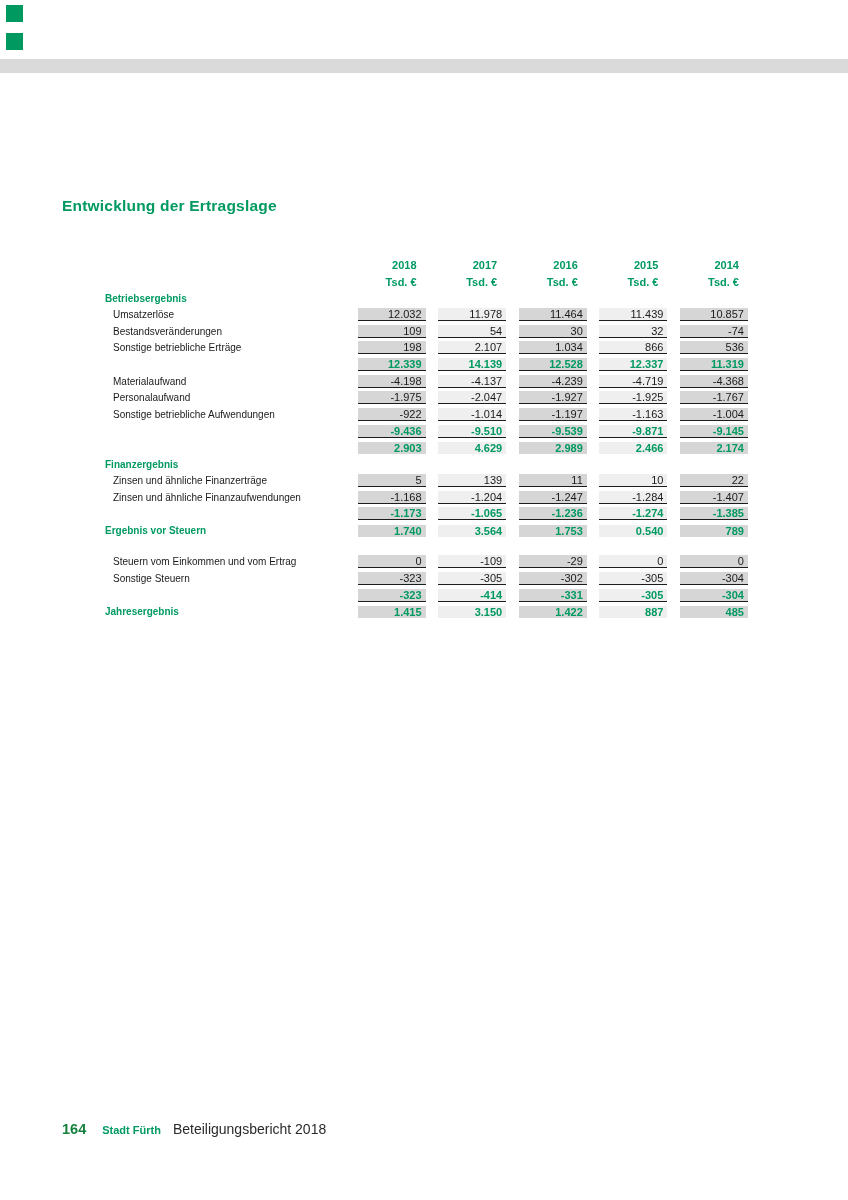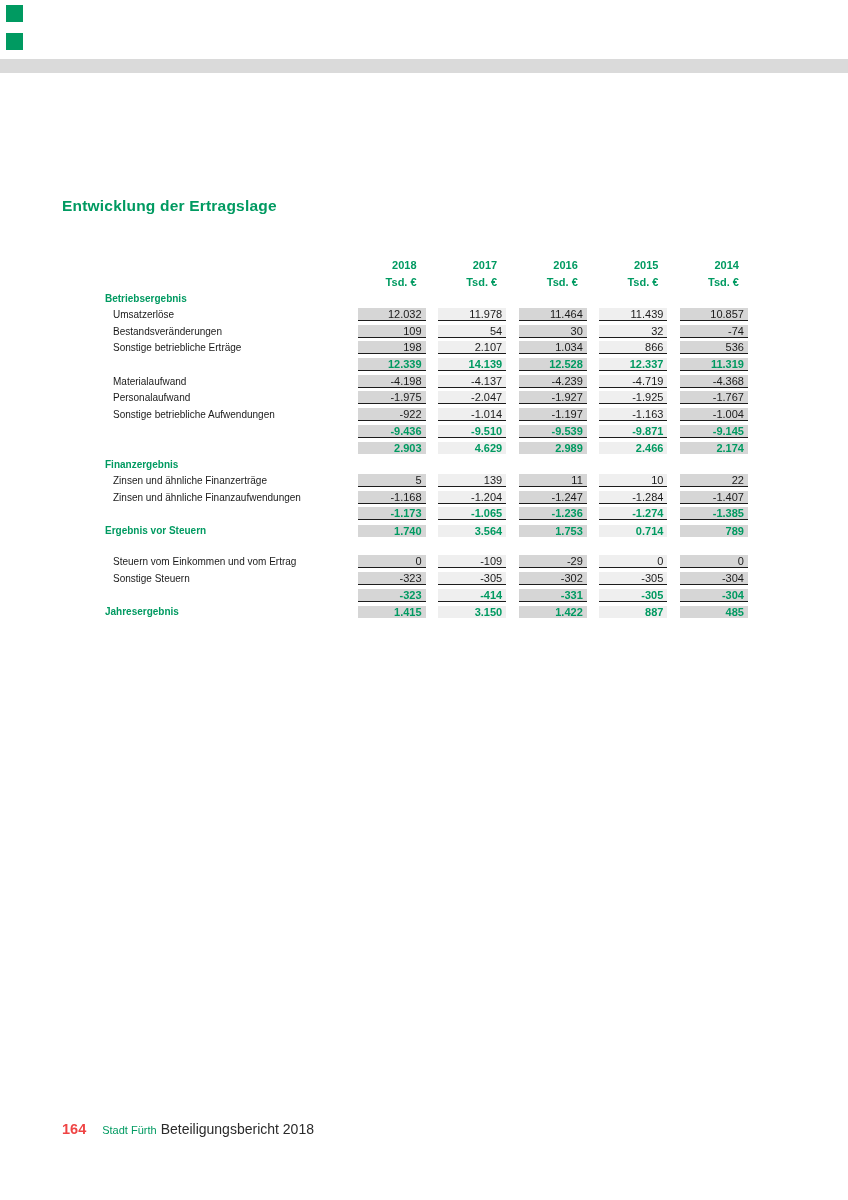--- a/index.html
+++ b/index.html
@@ -33,22 +33,22 @@
     padding-right:4px;white-space:nowrap;
   }
   .cell.hdr{color:#009a61;font-weight:bold;padding-right:9px;background:none;}
   .band-dark{background:#d6d6d6;}
   .band-light{background:#efefef;}
   .underline .cell{border-bottom:1.6px solid #1c1c1c;}
   .cell.green-val{color:#009a61;font-weight:bold;}
   .footer{
     position:absolute;left:62px;top:1121px;display:flex;align-items:baseline;
   }
-  .page-num{font-size:14.5px;font-weight:bold;color:#ef4444;margin-right:16px;}
-  .brand{font-size:11px;font-weight:normal;color:#009a61;margin-right:4px;}
+  .page-num{font-size:14.5px;font-weight:bold;color:#15803d;margin-right:16px;}
+  .brand{font-size:11px;font-weight:bold;color:#009a61;margin-right:12px;}
   .report{font-size:14px;color:#2a2a2a;}
 </style>
 </head>
 <body>
 
 <div class="corner-square sq1"></div>
 <div class="corner-square sq2"></div>
 <div class="top-bar"></div>
 
 <h1 class="heading">Entwicklung der Ertragslage</h1>
@@ -180,21 +180,21 @@
       <div class="cell band-light green-val">-1.065</div>
       <div class="cell band-dark green-val">-1.236</div>
       <div class="cell band-light green-val">-1.274</div>
       <div class="cell band-dark green-val">-1.385</div>
     </div>
     <div class="row h-norm">
       <div class="rlabel green">Ergebnis vor Steuern</div>
       <div class="cell band-dark green-val">1.740</div>
       <div class="cell band-light green-val">3.564</div>
       <div class="cell band-dark green-val">1.753</div>
-      <div class="cell band-light green-val">0.714</div>
+      <div class="cell band-light green-val">0.540</div>
       <div class="cell band-dark green-val">789</div>
     </div>
     <div class="row h-spacer">
       <div class="rlabel"></div>
       <div class="cell band-dark"></div>
       <div class="cell band-light"></div>
       <div class="cell band-dark"></div>
       <div class="cell band-light"></div>
       <div class="cell band-dark"></div>
     </div>

